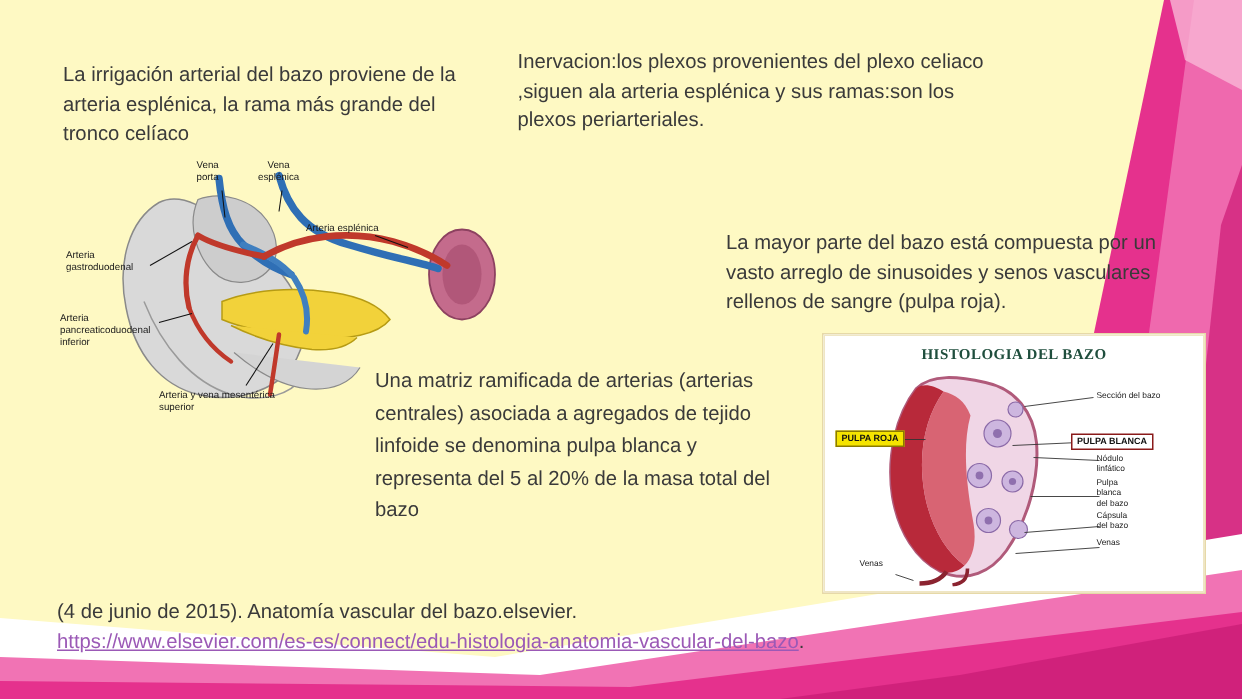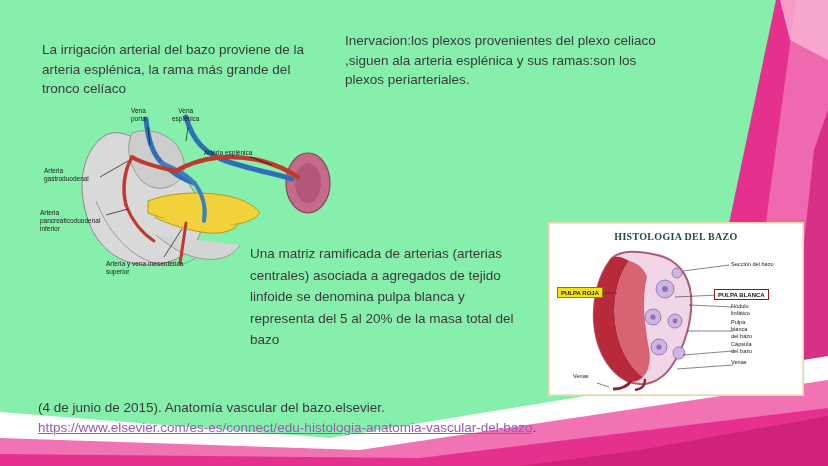--- a/index.html
+++ b/index.html
@@ -10,21 +10,21 @@
     width: 828px;
     height: 466px;
     background: #ffffff;
     font-family: "Liberation Sans", sans-serif;
     overflow: hidden;
   }
   .slide {
     position: relative;
     width: 828px;
     height: 466px;
-    background: #86efac;
+    background: #fef9c3;
     overflow: hidden;
   }
 
   
   .deco {
     position: absolute;
     pointer-events: none;
   }
   .deco-right {
     top: 0; right: 0;
@@ -145,20 +145,21 @@
     <polygon points="0,120 828,120 828,10 330,92 0,66" fill="#ffffff"></polygon>
     <polygon points="0,120 828,120 828,34 360,104 0,92" fill="#f173b4"></polygon>
     <polygon points="0,120 828,120 828,62 420,112 0,108" fill="#e5318d"></polygon>
     <polygon points="520,120 828,120 828,70 640,104" fill="#c2186f" opacity="0.6"></polygon>
   </svg>
 
   <div class="txt txt-1">La irrigación arterial del bazo proviene de la arteria esplénica, la rama más grande del tronco celíaco</div>
 
   <div class="txt txt-2">Inervacion:los plexos provenientes del plexo celiaco ,siguen ala arteria esplénica y sus ramas:son los plexos periarteriales.</div>
 
+  <div class="txt txt-3">La mayor parte del bazo está compuesta por un vasto arreglo de sinusoides y senos vasculares rellenos de sangre (pulpa roja).</div>
 
   <div class="txt txt-4">Una matriz ramificada de arterias (arterias centrales) asociada a agregados de tejido linfoide se denomina  pulpa blanca y representa del 5 al 20% de la masa total del bazo</div>
 
   <div class="fig-anatomy">
     <svg viewBox="0 0 300 190" width="300" height="190">
 
       <path d="M70,30 C50,42 42,70 48,100 C54,132 72,152 96,158 C120,164 146,156 158,140
                C170,124 168,104 160,90 C150,72 136,60 120,48 C104,36 86,22 70,30 Z" fill="#d9d9d9" stroke="#8a8a8a" stroke-width="1"></path>
       <path d="M96,28 C112,22 132,28 142,42 C150,54 150,66 144,74 C134,86 116,86 106,76
                C96,66 88,46 96,28 Z" fill="#cdcdcd" stroke="#8a8a8a" stroke-width="0.8"></path>

